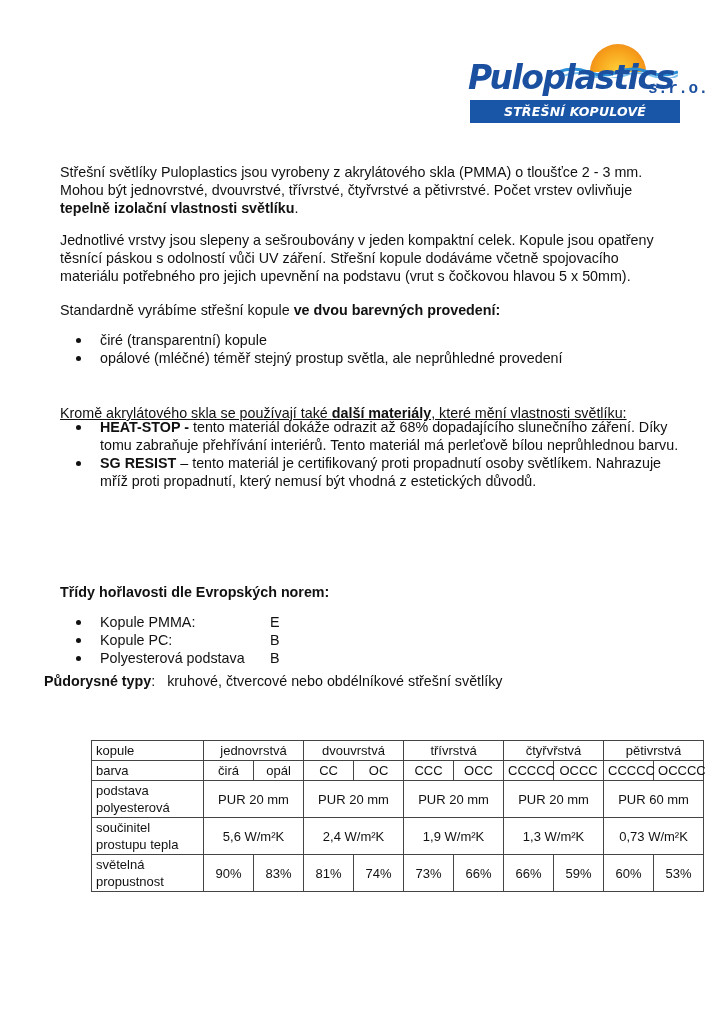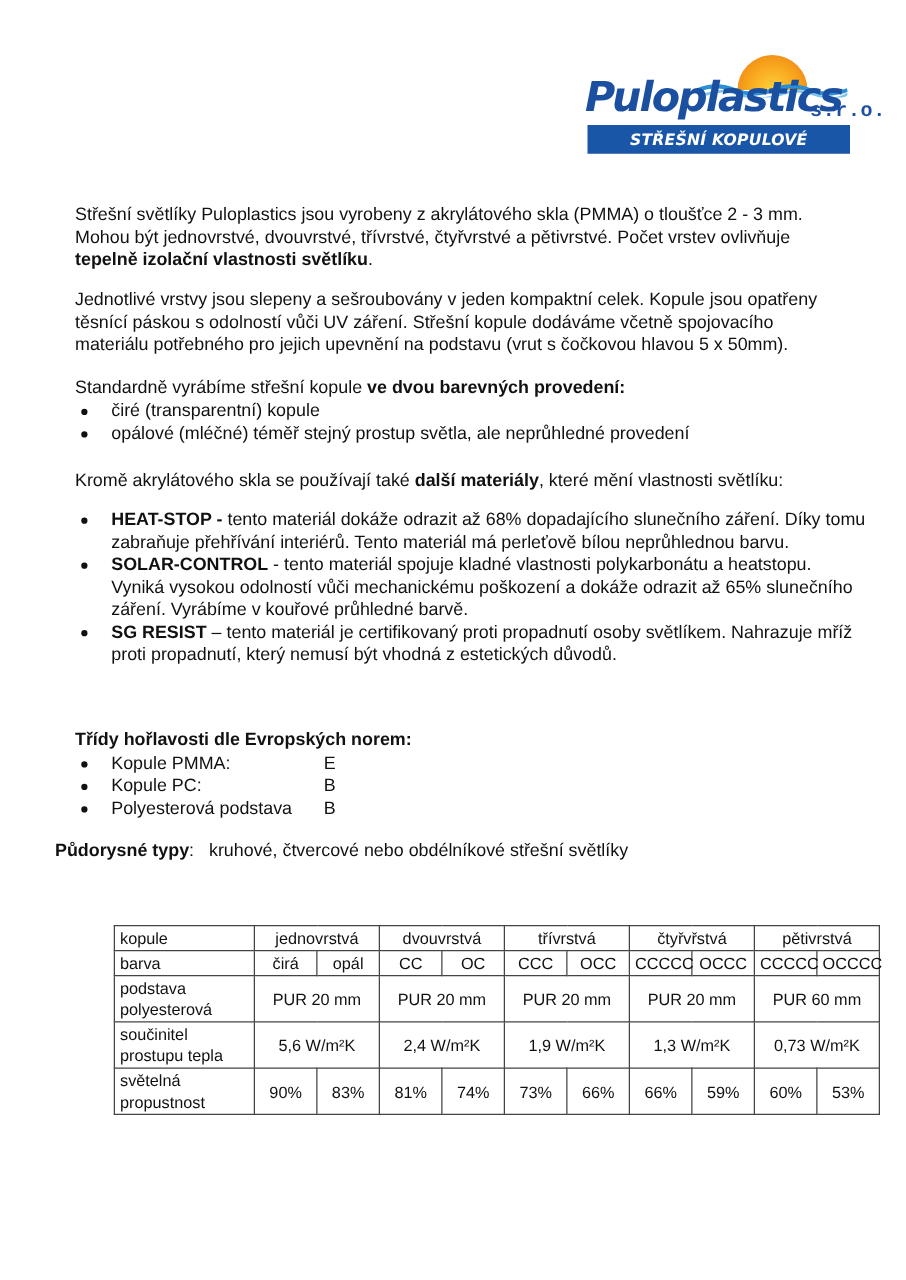--- a/index.html
+++ b/index.html
@@ -35,21 +35,21 @@
     background: #1a56a8; color: #fff;
     font-family: "DejaVu Sans", sans-serif; font-style: italic; font-weight: bold;
     font-size: 12.5px; line-height: 23px; text-align: center; letter-spacing: 0.2px;
   }
 
   
   .text { position: absolute; left: 44px; width: 650px; font-size: 14.3px; line-height: 18px; }
   .text p { margin: 16px; }
   b { font-weight: bold; }
 
-  ul.bullets { list-style: none; margin: 1px; padding: 0; }
+  ul.bullets { list-style: none; margin: 12px; padding: 0; }
   ul.bullets li { position: relative; padding-left: 44px; margin: 0; }
   ul.bullets li::before {
     content: ""; position: absolute; left: 20px; top: 7px;
     width: 5px; height: 5px; border-radius: 50%; background: #111;
   }
   .fire li .lbl { display: inline-block; width: 170px; }
 
   
   table.spec {
     position: absolute; left: 43px; top: 740px; width: 612px;
@@ -88,27 +88,26 @@
   <div class="text" style="top:285px;">
     <p><span>Standardně vyrábíme střešní kopule </span><b>ve dvou barevných provedení:</b></p>
   </div>
   <div class="text" style="top:319px;">
     <ul class="bullets">
       <li>čiré (transparentní) kopule</li>
       <li>opálové (mléčné) téměř stejný prostup světla, ale neprůhledné provedení</li>
     </ul>
   </div>
 
-  <div class="text" style="top:360px;">
+  <div class="text" style="top:388px;text-decoration:underline;">
     <p><span>Kromě akrylátového skla se používají také </span><b>další materiály</b><span>, které mění vlastnosti světlíku:</span></p>
   </div>
   <div class="text" style="top:406px;">
     <ul class="bullets">
       <li><b>HEAT-STOP -</b><span>  tento materiál dokáže odrazit až 68% dopadajícího slunečního záření. Díky tomu zabraňuje přehřívání interiérů. Tento materiál má perleťově bílou neprůhlednou barvu.</span></li>
-      <li><b>SOLAR-CONTROL</b><span> - tento materiál spojuje kladné vlastnosti polykarbonátu a heatstopu. Vyniká vysokou odolností vůči mechanickému poškození a dokáže odrazit až 65% slunečního záření. Vyrábíme v kouřové průhledné barvě.</span></li>
       <li><b>SG RESIST</b><span> – tento materiál je certifikovaný proti propadnutí osoby světlíkem. Nahrazuje mříž proti propadnutí, který nemusí být vhodná z estetických důvodů.</span></li>
     </ul>
   </div>
 
   <div class="text" style="top:567px;">
     <p><b>Třídy hořlavosti dle Evropských norem:</b></p>
   </div>
   <div class="text" style="top:601px;">
     <ul class="bullets fire">
       <li><span class="lbl">Kopule PMMA:</span><span>E</span></li>

